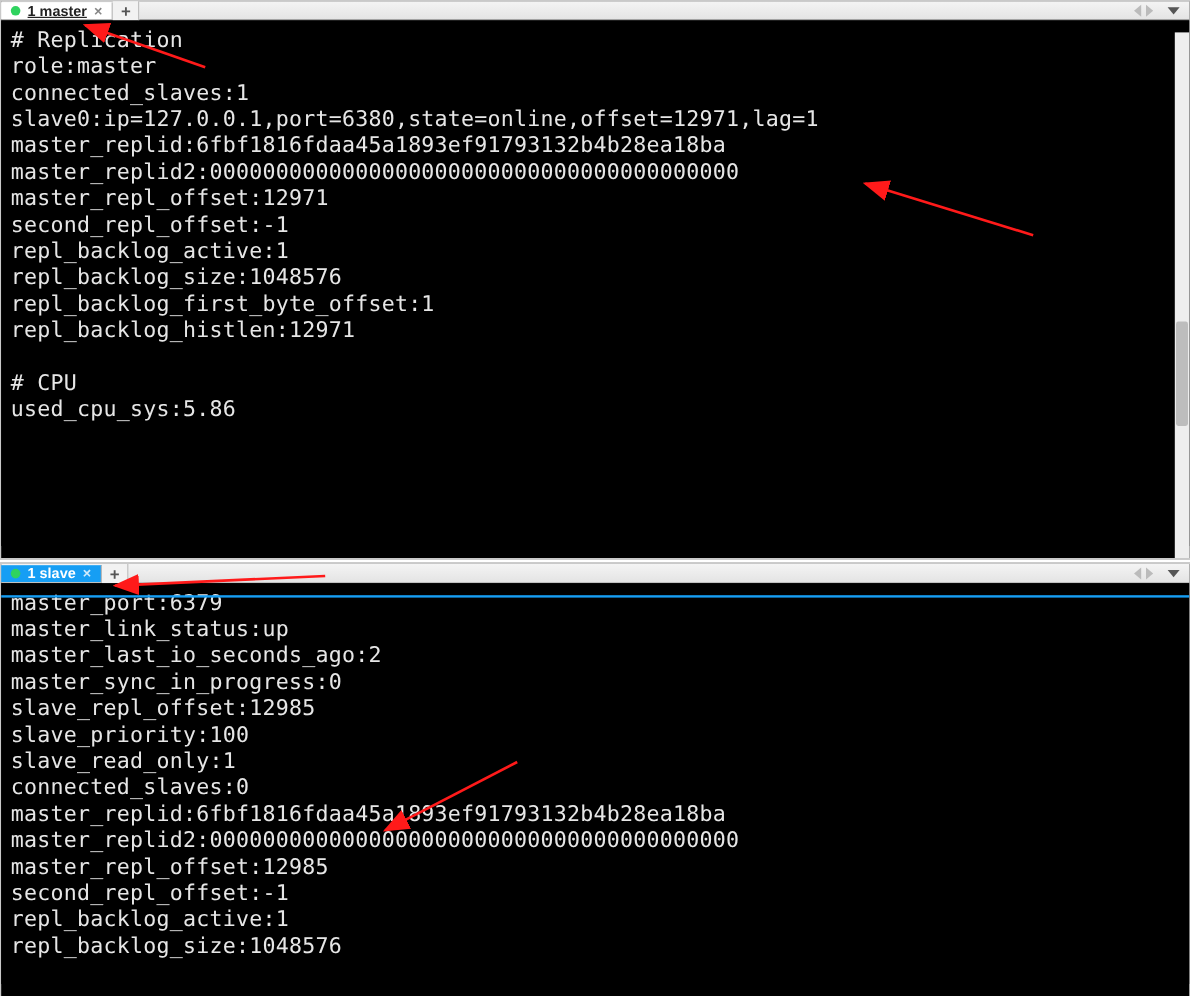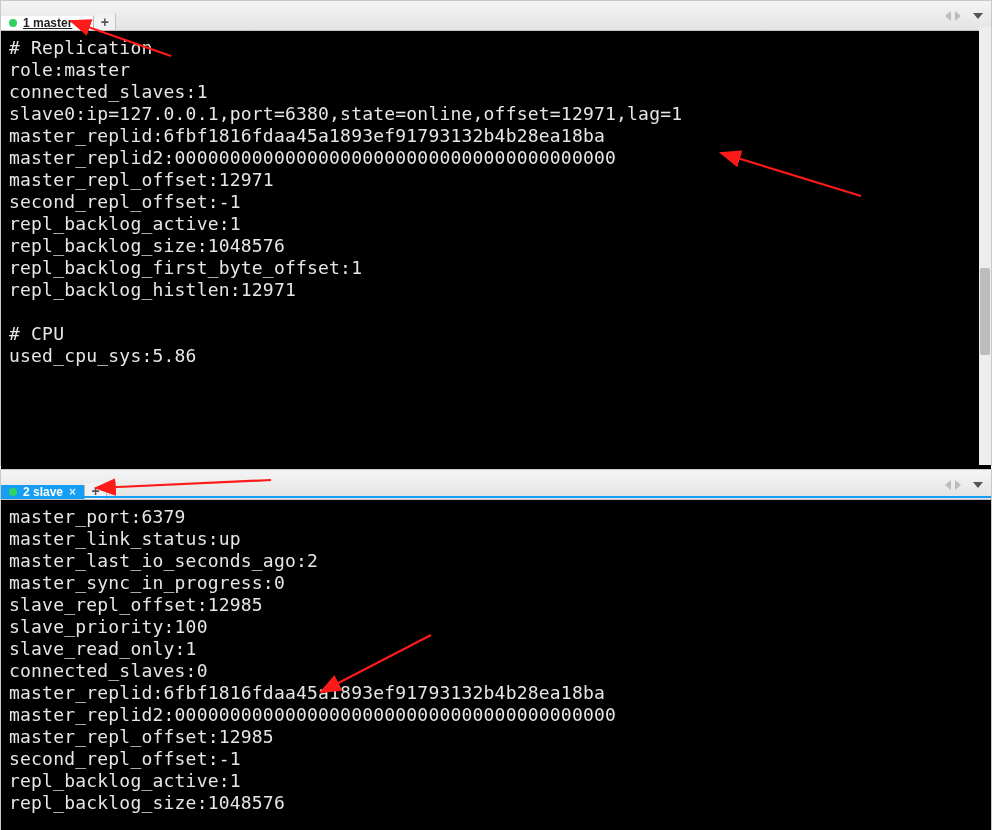--- a/index.html
+++ b/index.html
@@ -5,25 +5,25 @@
   * { box-sizing: border-box; margin: 0; padding: 0; }
   html, body { width: 992px; height: 830px; font-family: sans-serif; background: #fff; overflow: hidden; }
   .pane {
     border: 1px solid #c9c9c9;
     position: relative;
     background: #000;
   }
   .pane-top { height: 466px; }
   .pane-bottom { height: 362px; margin-top: 3px; }
   .tabbar {
-    height: 30px;
+    height: 16px;
     background: linear-gradient(#f4f4f4, #e4e4e4);
     border-bottom: 1px solid #c0c0c0;
     display: flex;
-    align-items: flex-end;
+    align-items: center;
     position: relative;
   }
   .tab {
     display: flex;
     align-items: center;
     gap: 6px;
     padding: 0 8px;
     font-size: 12px;
     border-right: 1px solid #b8b8b8;
     cursor: pointer;
@@ -163,21 +163,21 @@
     <line x1="170" y1="55" x2="70" y2="20" stroke="#ff1a1a" stroke-width="2.2" marker-end="url(#ah1)"></line>
 
     <line x1="860" y1="195" x2="720" y2="152" stroke="#ff1a1a" stroke-width="2.2" marker-end="url(#ah1)"></line>
   </svg>
 </div>
 
 <div class="pane pane-bottom">
   <div class="tabbar">
     <div class="tab slave">
       <span class="dot"></span>
-      <span class="label">2 slave</span>
+      <span class="label">1 slave</span>
       <span class="xbtn">×</span>
     </div>
     <div class="addtab">
       <span>+</span>
     </div>
     <div class="tabright">
       <div class="carets">
         <div class="tri left"></div>
         <div class="tri right"></div>
       </div>

